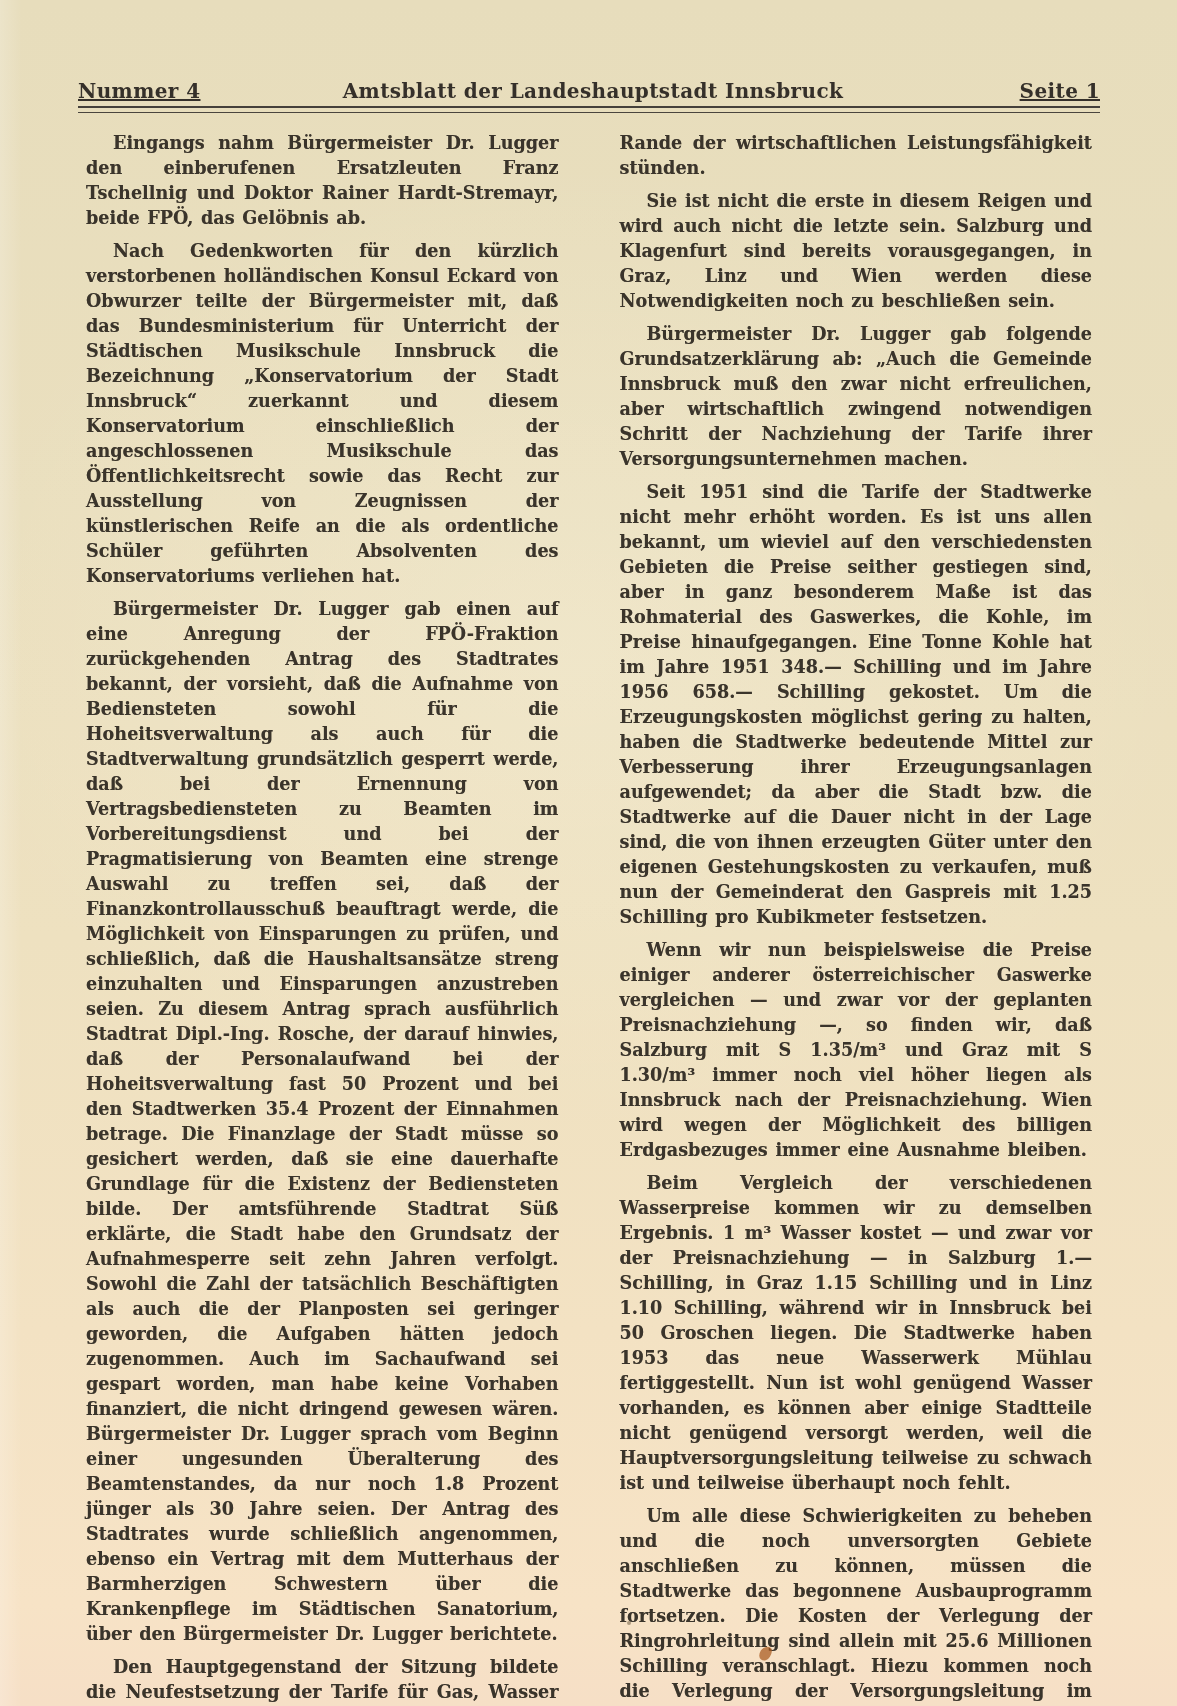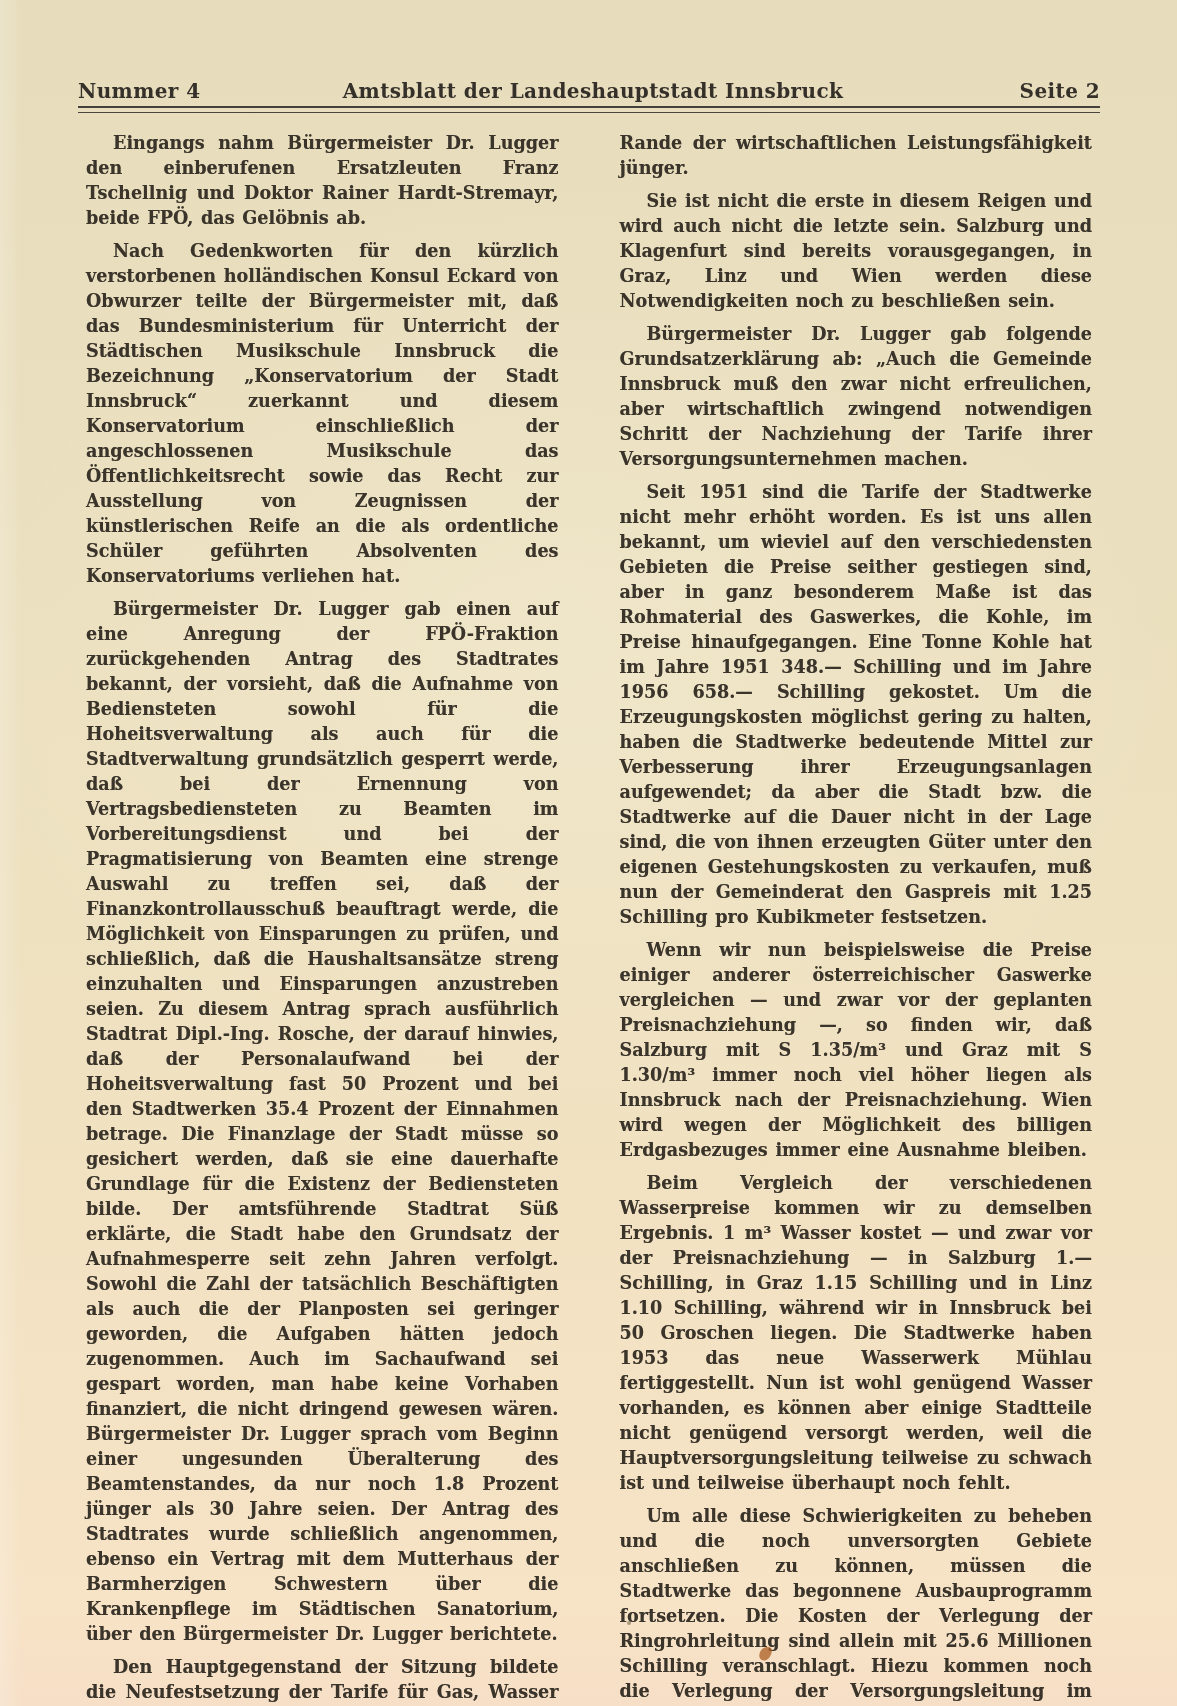--- a/index.html
+++ b/index.html
@@ -12,21 +12,21 @@
       radial-gradient(ellipse 900px 700px at 48% 38%, rgba(255,252,238,.22), rgba(255,252,238,0) 70%),
       linear-gradient(90deg, rgba(255,255,255,.20) 0px, rgba(255,255,255,0) 22px),
       linear-gradient(180deg,#e7ddbc 0%,#eadfbe 30%,#eee1c0 55%,#f3e2c3 78%,#f7e3c6 94%,#f6dfc6 100%);
     font-family:"DejaVu Serif","Liberation Serif",serif;
     color:#3a342b;
   }
   .header-row{
     position:absolute;left:78px;top:80px;width:1022px;
     display:flex;justify-content:space-between;align-items:baseline;
     font-weight:bold;font-size:20px;line-height:22px;
-    letter-spacing:.4px;color:#35302a;
+    letter-spacing:.4px;color:#35302a;text-decoration:underline;
   }
   .header-title{
     position:absolute;left:8px;right:0;text-align:center;
   }
   .header-rule{
     position:absolute;left:78px;top:106px;width:1022px;height:4px;
     border-top:2px solid #45403a;border-bottom:1px solid #4a453e;
   }
   .columns{
     position:absolute;left:78px;top:122px;width:1022px;
@@ -54,34 +54,34 @@
   }
 </style>
 </head>
 <body>
 
 <div class="page">
 
   <div class="header-row">
     <span>Nummer 4</span>
     <span class="header-title">Amtsblatt der Landeshauptstadt Innsbruck</span>
-    <span>Seite 2</span>
+    <span>Seite 1</span>
   </div>
 
   <div class="header-rule"></div>
 
   <div class="columns">
     <div class="col">
       <p class="indent">Eingangs nahm Bürgermeister Dr. Lugger den einberufenen Ersatzleuten Franz Tschellnig und Doktor Rainer Hardt-Stremayr, beide FPÖ, das Gelöbnis ab.</p>
       <p class="indent">Nach Gedenkworten für den kürzlich verstorbenen holländischen Konsul Eckard von Obwurzer teilte der Bürgermeister mit, daß das Bundesministerium für Unterricht der Städtischen Musikschule Innsbruck die Bezeichnung „Konservatorium der Stadt Innsbruck“ zuerkannt und diesem Konservatorium einschließlich der angeschlossenen Musikschule das Öffentlichkeitsrecht sowie das Recht zur Ausstellung von Zeugnissen der künstlerischen Reife an die als ordentliche Schüler geführten Absolventen des Konservatoriums verliehen hat.</p>
       <p class="indent">Bürgermeister Dr. Lugger gab einen auf eine Anregung der FPÖ-Fraktion zurückgehenden Antrag des Stadtrates bekannt, der vorsieht, daß die Aufnahme von Bediensteten sowohl für die Hoheitsverwaltung als auch für die Stadtverwaltung grundsätzlich gesperrt werde, daß bei der Ernennung von Vertragsbediensteten zu Beamten im Vorbereitungsdienst und bei der Pragmatisierung von Beamten eine strenge Auswahl zu treffen sei, daß der Finanzkontrollausschuß beauftragt werde, die Möglichkeit von Einsparungen zu prüfen, und schließlich, daß die Haushaltsansätze streng einzuhalten und Einsparungen anzustreben seien. Zu diesem Antrag sprach ausführlich Stadtrat Dipl.-Ing. Rosche, der darauf hinwies, daß der Personalaufwand bei der Hoheitsverwaltung fast 50 Prozent und bei den Stadtwerken 35.4 Prozent der Einnahmen betrage. Die Finanzlage der Stadt müsse so gesichert werden, daß sie eine dauerhafte Grundlage für die Existenz der Bediensteten bilde. Der amtsführende Stadtrat Süß erklärte, die Stadt habe den Grundsatz der Aufnahmesperre seit zehn Jahren verfolgt. Sowohl die Zahl der tatsächlich Beschäftigten als auch die der Planposten sei geringer geworden, die Aufgaben hätten jedoch zugenommen. Auch im Sachaufwand sei gespart worden, man habe keine Vorhaben finanziert, die nicht dringend gewesen wären. Bürgermeister Dr. Lugger sprach vom Beginn einer ungesunden Überalterung des Beamtenstandes, da nur noch 1.8 Prozent jünger als 30 Jahre seien. Der Antrag des Stadtrates wurde schließlich angenommen, ebenso ein Vertrag mit dem Mutterhaus der Barmherzigen Schwestern über die Krankenpflege im Städtischen Sanatorium, über den Bürgermeister Dr. Lugger berichtete.</p>
       <p class="indent">Den Hauptgegenstand der Sitzung bildete die Neufestsetzung der Tarife für Gas, Wasser und die Nordkettenbahn sowie des Minderbemitteltentarifes. Gemeinderat Dr. Greiter berichtete als Vorsitzender des Verwaltungsausschusses für die Stadtwerke. Er erläuterte die neuen Sätze, die in einer Übersicht allen Gemeinderatsmitgliedern vorlagen, und begründete die Erhöhung einerseits mit dem Aufwand für unerläßliche Investitionen, andererseits damit, daß die Tarife seit 1951 gleichgeblieben wären, obwohl der Sach- und der Personalaufwand gestiegen seien. Auch die Einkommensgrenzen des Minderbemitteltentarifes sollten neu festgesetzt werden, um die Tariferhöhung für jene weniger fühlbar zu machen, die am</p>
     </div>
     <div class="col">
-      <p>Rande der wirtschaftlichen Leistungsfähigkeit jünger.</p>
+      <p>Rande der wirtschaftlichen Leistungsfähigkeit stünden.</p>
       <p class="indent">Sie ist nicht die erste in diesem Reigen und wird auch nicht die letzte sein. Salzburg und Klagenfurt sind bereits vorausgegangen, in Graz, Linz und Wien werden diese Notwendigkeiten noch zu beschließen sein.</p>
       <p class="indent">Bürgermeister Dr. Lugger gab folgende Grundsatzerklärung ab: „Auch die Gemeinde Innsbruck muß den zwar nicht erfreulichen, aber wirtschaftlich zwingend notwendigen Schritt der Nachziehung der Tarife ihrer Versorgungsunternehmen machen.</p>
       <p class="indent">Seit 1951 sind die Tarife der Stadtwerke nicht mehr erhöht worden. Es ist uns allen bekannt, um wieviel auf den verschiedensten Gebieten die Preise seither gestiegen sind, aber in ganz besonderem Maße ist das Rohmaterial des Gaswerkes, die Kohle, im Preise hinaufgegangen. Eine Tonne Kohle hat im Jahre 1951 348.— Schilling und im Jahre 1956 658.— Schilling gekostet. Um die Erzeugungskosten möglichst gering zu halten, haben die Stadtwerke bedeutende Mittel zur Verbesserung ihrer Erzeugungsanlagen aufgewendet; da aber die Stadt bzw. die Stadtwerke auf die Dauer nicht in der Lage sind, die von ihnen erzeugten Güter unter den eigenen Gestehungskosten zu verkaufen, muß nun der Gemeinderat den Gaspreis mit 1.25 Schilling pro Kubikmeter festsetzen.</p>
       <p class="indent">Wenn wir nun beispielsweise die Preise einiger anderer österreichischer Gaswerke vergleichen — und zwar vor der geplanten Preisnachziehung —, so finden wir, daß Salzburg mit S 1.35/m³ und Graz mit S 1.30/m³ immer noch viel höher liegen als Innsbruck nach der Preisnachziehung. Wien wird wegen der Möglichkeit des billigen Erdgasbezuges immer eine Ausnahme bleiben.</p>
       <p class="indent">Beim Vergleich der verschiedenen Wasserpreise kommen wir zu demselben Ergebnis. 1 m³ Wasser kostet — und zwar vor der Preisnachziehung — in Salzburg 1.— Schilling, in Graz 1.15 Schilling und in Linz 1.10 Schilling, während wir in Innsbruck bei 50 Groschen liegen. Die Stadtwerke haben 1953 das neue Wasserwerk Mühlau fertiggestellt. Nun ist wohl genügend Wasser vorhanden, es können aber einige Stadtteile nicht genügend versorgt werden, weil die Hauptversorgungsleitung teilweise zu schwach ist und teilweise überhaupt noch fehlt.</p>
       <p class="indent">Um alle diese Schwierigkeiten zu beheben und die noch unversorgten Gebiete anschließen zu können, müssen die Stadtwerke das begonnene Ausbauprogramm fortsetzen. Die Kosten der Verlegung der Ringrohrleitung sind allein mit 25.6 Millionen Schilling veranschlagt. Hiezu kommen noch die Verlegung der Versorgungsleitung im Raume Neu-Arzl—Hauptschießstand und im Raume Höttinger Au—Ulfiswiese, die Verlegung der Hauptspeiseleitung in der Reichenauer Straße und von Einspeiseleitungen in Pradl, der Ausbau der Trinkwasserversorgung Igls-Vill, also Projekt über Projekt mit einem Gesamtkostenaufwand von etwa 38 Millionen Schilling.</p>
 
     </div>
   </div>
 

